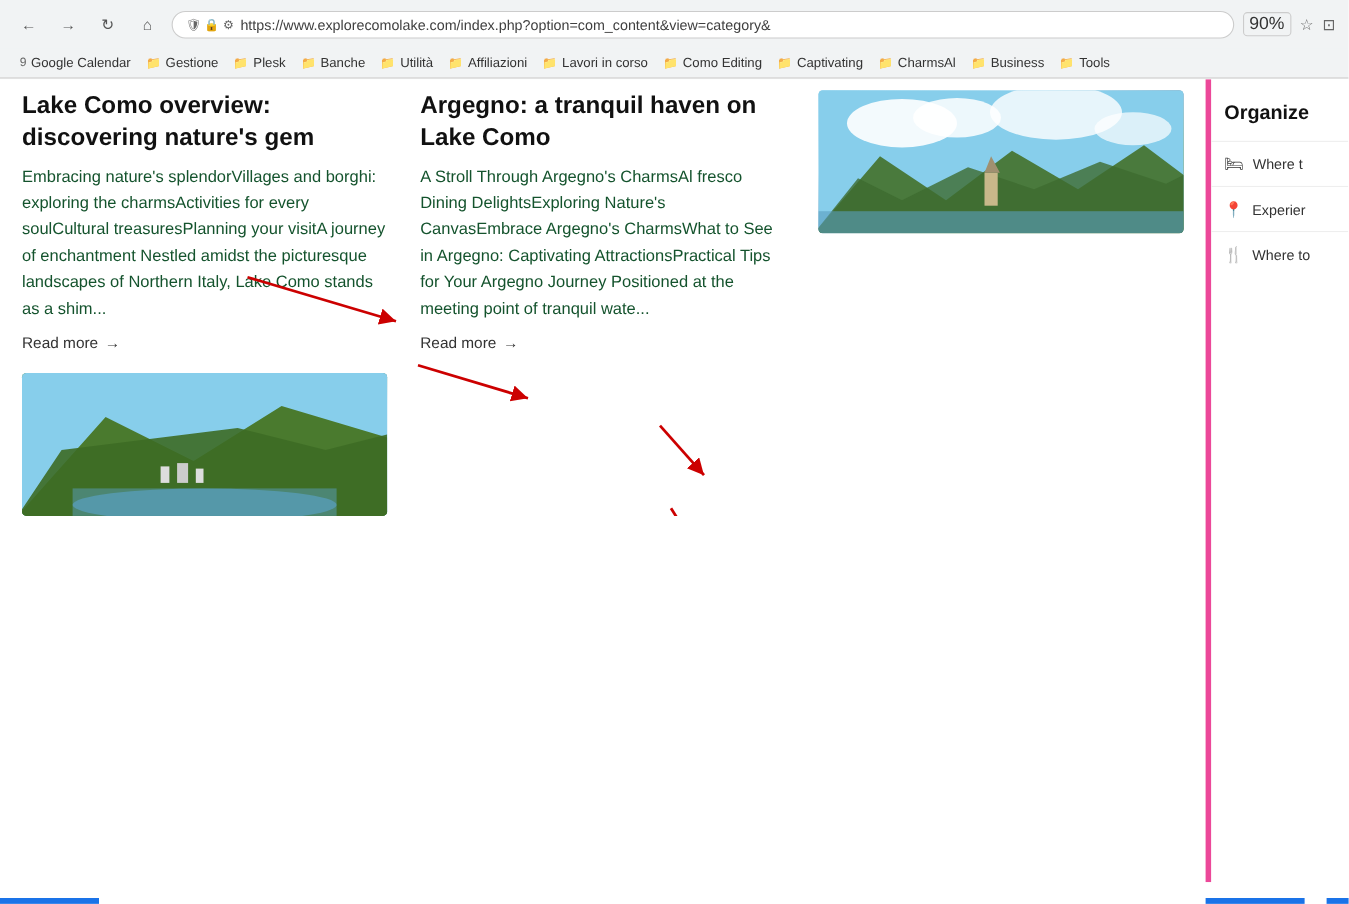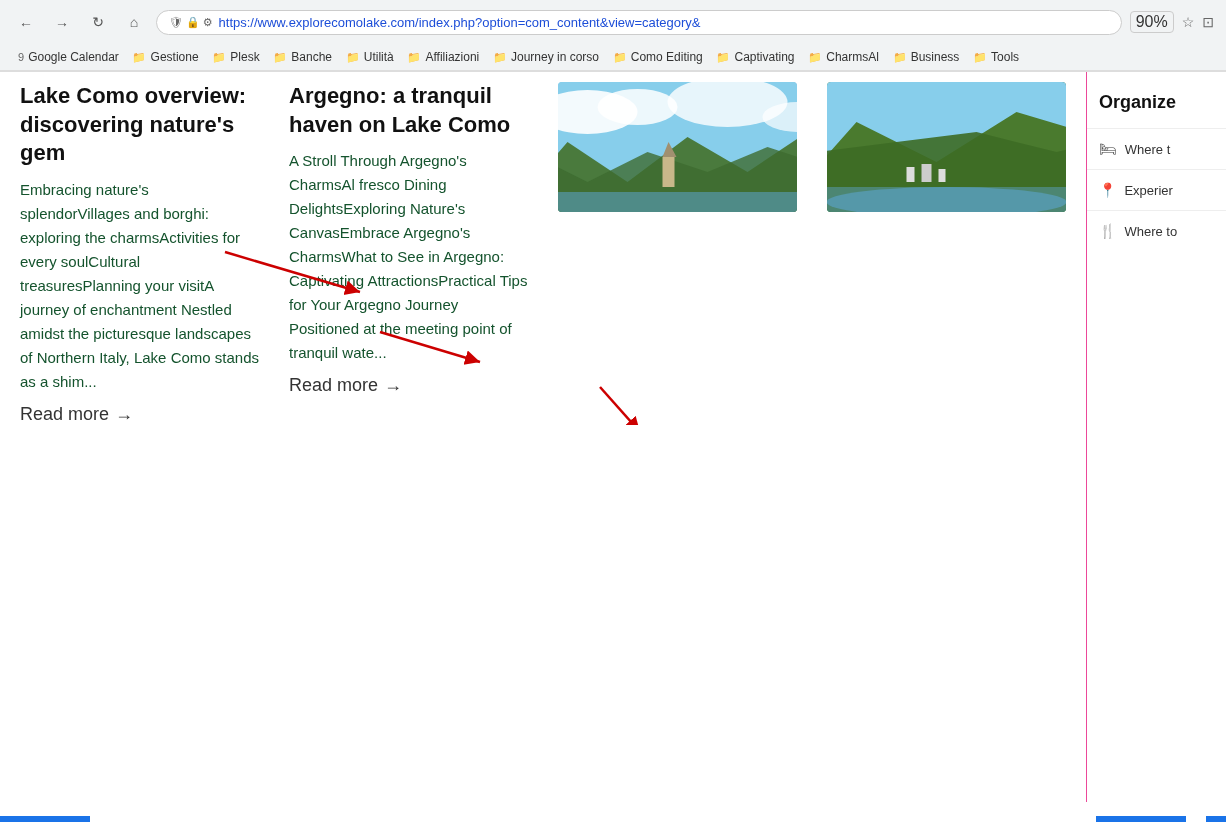--- a/index.html
+++ b/index.html
@@ -39,21 +39,21 @@
     .address-bar .security-icon {
       color: #666;
       font-size: 11px;
       display: flex; gap: 3px;
     }
     .address-input {
       flex: 1;
       border: none;
       outline: none;
       font-size: 13px;
-      color: #1d4ed8;
+      color: #404040;
       background: transparent;
     }
     .zoom-badge {
       background: #f1f3f4;
       border: 1px solid #ccc;
       border-radius: 4px;
       padding: 1px 5px;
       font-size: 16px;
       color: #333;
     }
@@ -93,21 +93,21 @@
 
     
     .main-area {
       flex: 1;
       padding: 10px 20px;
       overflow: hidden;
     }
 
     .articles-grid {
       display: grid;
-      grid-template-columns: 1fr 1fr 1fr 1fr;
+      grid-template-columns: 1fr 1fr 1fr;
       gap: 20px 30px;
     }
 
     .article-card {
       display: flex;
       flex-direction: column;
       gap: 10px;
     }
 
     .article-title {
@@ -121,21 +121,21 @@
       font-size: 15px;
       color: #14532d;
       line-height: 1.6;
     }
 
     .read-more {
       display: flex;
       align-items: center;
       gap: 6px;
       color: #333;
-      font-size: 18px;
+      font-size: 14px;
       cursor: pointer;
       text-decoration: none;
       font-weight: 500;
       width: fit-content;
     }
 
     
     .img-placeholder-blue {
       width: 100%;
       height: 130px;
@@ -148,23 +148,23 @@
       width: 100%;
       height: 130px;
       background: linear-gradient(160deg, #5a8a3e 0%, #7aaa55 20%, #3d6b3d 40%, #87ceeb 60%, #b0d4e8 80%, #6b9ebc 100%);
       border-radius: 4px;
       position: relative;
       overflow: hidden;
     }
 
     
     .sidebar {
-      width: 140px;
+      width: 130px;
       background: #fff;
-      border-left: 1px solid #ec4899;
+      border-left: 5px solid #ec4899;
       padding: 10px 0;
       overflow: hidden;
     }
 
     .sidebar-title {
       font-size: 18px;
       font-weight: bold;
       color: #111;
       padding: 10px 12px 15px;
     }
@@ -256,21 +256,21 @@
     <div class="bookmark-item">
       <span class="bookmark-icon">📁</span>
       <span>Utilità</span>
     </div>
     <div class="bookmark-item">
       <span class="bookmark-icon">📁</span>
       <span>Affiliazioni</span>
     </div>
     <div class="bookmark-item">
       <span class="bookmark-icon">📁</span>
-      <span>Journey in corso</span>
+      <span>Lavori in corso</span>
     </div>
     <div class="bookmark-item">
       <span class="bookmark-icon">📁</span>
       <span>Como Editing</span>
     </div>
     <div class="bookmark-item">
       <span class="bookmark-icon">📁</span>
       <span>Captivating</span>
     </div>
     <div class="bookmark-item">

